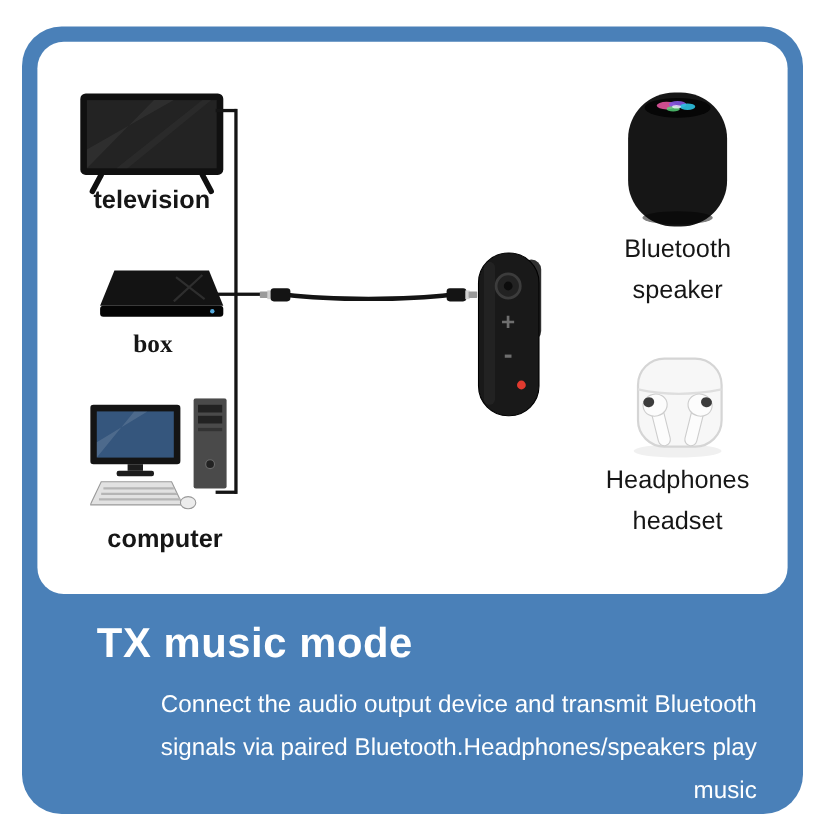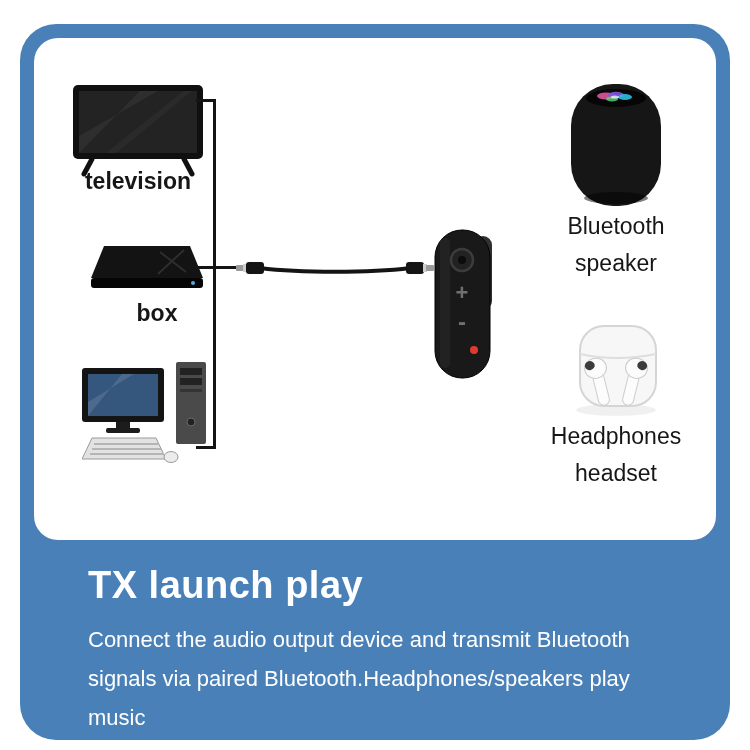--- a/index.html
+++ b/index.html
@@ -35,21 +35,21 @@
     text-align: center; line-height: 1.6;
   }
   .line { position: absolute; background: #141414; }
   .footer-title {
     position: absolute; left: 88px; top: 564px;
     font-size: 38px; font-weight: 800; color: #ffffff;
     letter-spacing: 0.5px;
   }
   .footer-desc {
     position: absolute; left: 88px; top: 620px; width: 600px;
-    font-size: 22px; line-height: 1.78; color: #ffffff;
+    font-size: 22px; line-height: 1.78; color: #ffffff; text-align: right;
   }
   svg { display: block; }
 </style>
 </head>
 <body>
 
 <div class="canvas">
 
   <div class="frame"></div>
   <div class="panel"></div>
@@ -63,37 +63,38 @@
     <path d="M112 75 L120 90" stroke="#101010" stroke-width="5" stroke-linecap="round"></path>
   </svg>
   <div class="device-label" style="left:66px; top:168px; width:144px;">television</div>
 
   <svg class="abs" style="left:88px; top:240px;" width="118" height="58" viewBox="0 0 118 58">
     <polygon points="16,6 102,6 115,38 3,38" fill="#131313"></polygon>
     <rect x="3" y="38" width="112" height="10" rx="3" fill="#050505"></rect>
     <path d="M72 12 L98 32 M96 10 L70 34" stroke="#2e2e2e" stroke-width="2"></path>
     <circle cx="105" cy="43" r="2" fill="#55aadd"></circle>
   </svg>
-  <div class="device-label" style="left:94px; top:300px; width:126px;">box</div>
+  <div class="device-label" style="left:76px; top:300px; width:126px;font-family:Liberation Serif, serif;">box</div>
 
   <svg class="abs" style="left:82px; top:362px;" width="136" height="104" viewBox="0 0 136 104">
     <rect x="0" y="6" width="82" height="54" rx="3" fill="#141414"></rect>
     <rect x="6" y="12" width="70" height="42" fill="#35567d"></rect>
     <polygon points="6,54 40,12 52,12 6,40" fill="#ffffff" opacity="0.12"></polygon>
     <rect x="34" y="60" width="14" height="6" fill="#1c1c1c"></rect>
     <rect x="24" y="66" width="34" height="5" rx="2" fill="#1c1c1c"></rect>
     <rect x="94" y="0" width="30" height="82" rx="2" fill="#4a4a4a"></rect>
     <rect x="98" y="6" width="22" height="7" fill="#222222"></rect>
     <rect x="98" y="16" width="22" height="7" fill="#222222"></rect>
     <rect x="98" y="27" width="22" height="3" fill="#333333"></rect>
     <circle cx="109" cy="60" r="4" fill="#222222" stroke="#6a6a6a"></circle>
     <polygon points="10,76 74,76 84,97 0,97" fill="#e2e2e2" stroke="#9a9a9a"></polygon>
     <path d="M12 82 H76 M10 87 H79 M8 92 H82" stroke="#b5b5b5" stroke-width="2"></path>
     <ellipse cx="89" cy="95" rx="7" ry="5.5" fill="#ececec" stroke="#9a9a9a"></ellipse>
   </svg>
+  <div class="device-label" style="left:78px; top:476px; width:144px;">computer</div>
 
   <div class="line" style="left:196px; top:99px; width:19px; height:3px;"></div>
   <div class="line" style="left:213px; top:99px; width:3px; height:350px;"></div>
   <div class="line" style="left:196px; top:266px; width:19px; height:3px;"></div>
   <div class="line" style="left:214px; top:266px; width:26px; height:3px;"></div>
   <div class="line" style="left:196px; top:446px; width:19px; height:3px;"></div>
 
   <svg class="abs" style="left:236px; top:254px;" width="198" height="28" viewBox="0 0 198 28">
     <path d="M24 14 C 64 19, 134 19, 174 14" stroke="#141414" stroke-width="4" fill="none"></path>
     <rect x="0" y="11" width="8" height="6" rx="1" fill="#9a9a9a"></rect>
@@ -137,16 +138,16 @@
       <ellipse cx="33" cy="66" rx="5" ry="4.5" fill="#3c3c3c"></ellipse>
     </g>
     <g transform="rotate(14 74 80)">
       <rect x="68" y="74" width="11" height="34" rx="5.5" fill="#fcfcfc" stroke="#cdcdcd"></rect>
       <ellipse cx="74" cy="70" rx="11" ry="10" fill="#fcfcfc" stroke="#cdcdcd"></ellipse>
       <ellipse cx="79" cy="66" rx="5" ry="4.5" fill="#3c3c3c"></ellipse>
     </g>
   </svg>
   <div class="out-label" style="left:550px; top:418px; width:132px;">Headphones headset</div>
 
-  <div class="footer-title">TX launch play</div>
+  <div class="footer-title">TX music mode</div>
   <div class="footer-desc">Connect the audio output device and transmit Bluetooth signals via paired Bluetooth.Headphones/speakers play music</div>
 
 </div>
 
 </body></html>

